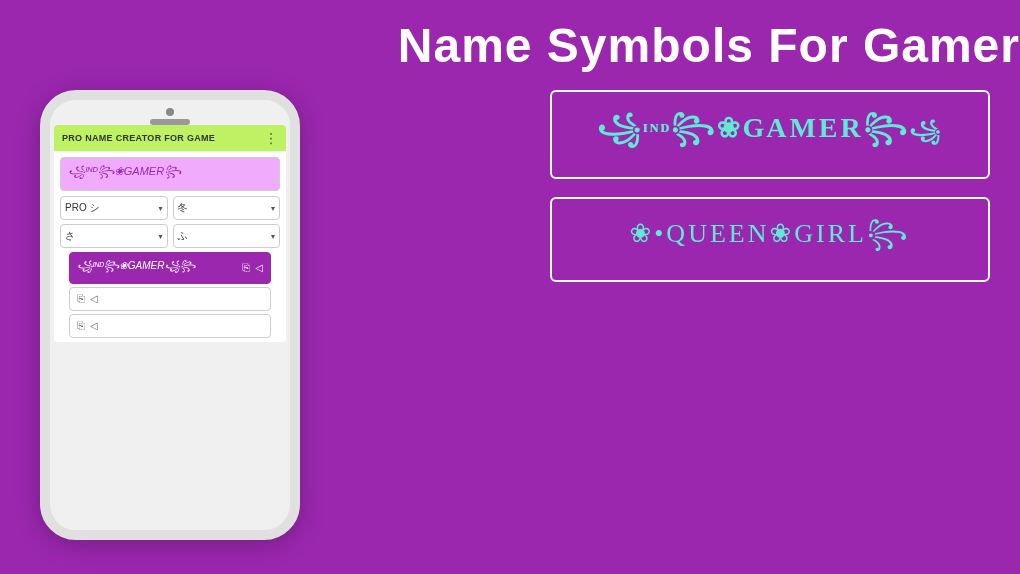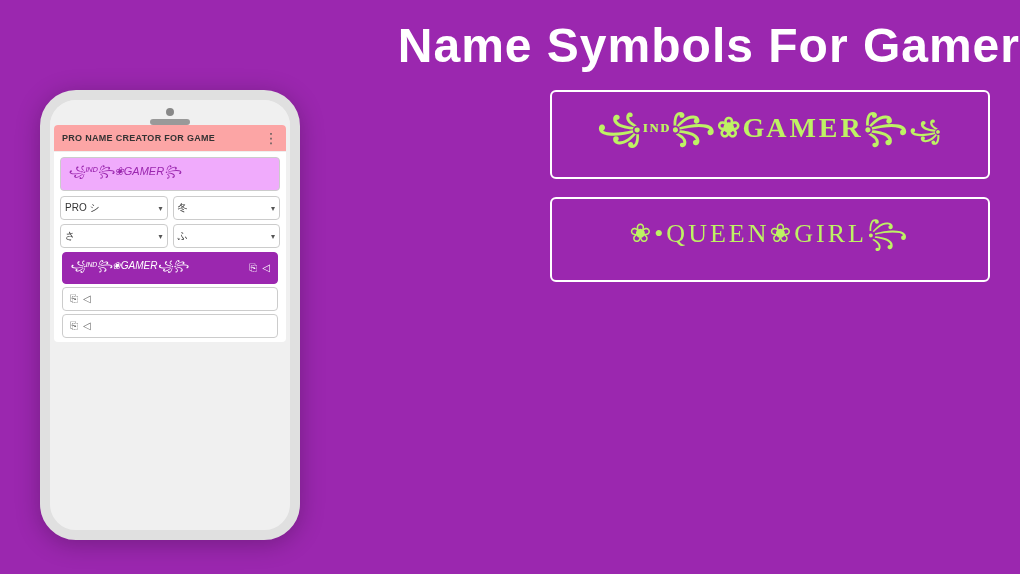--- a/index.html
+++ b/index.html
@@ -68,21 +68,21 @@
 
     
     .phone-screen {
       background: white;
       margin: 0 4px;
       border-radius: 4px;
       overflow: hidden;
     }
 
     .phone-screen-header {
-      background: #fca5a5;
+      background: #bef264;
       padding: 6px 8px;
       display: flex;
       align-items: center;
       justify-content: space-between;
       border-bottom: 1px solid #eee;
     }
 
     .screen-title {
       font-size: 9px;
       font-weight: bold;
@@ -125,21 +125,21 @@
       justify-content: space-between;
       background: white;
     }
 
     .dropdown-arrow {
       font-size: 8px;
       color: #555;
     }
 
     .results-area {
-      margin: 4px 8px;
+      margin: 4px 15px;
       display: flex;
       flex-direction: column;
       gap: 3px;
     }
 
     .result-row {
       border: 1.5px solid #ccc;
       border-radius: 4px;
       padding: 5px 7px;
       display: flex;
@@ -178,21 +178,21 @@
     .gamer-box {
       border: 2px solid white;
       border-radius: 6px;
       padding: 14px 20px;
       display: flex;
       align-items: center;
       justify-content: center;
     }
 
     .gamer-text {
-      color: #bef264;
+      color: #5eead4;
       font-size: 28px;
       letter-spacing: 2px;
       font-weight: bold;
       text-align: right;
       font-family: Georgia, serif;
     }
 
     
     .result-row-purple {
       background: #9b27af;

